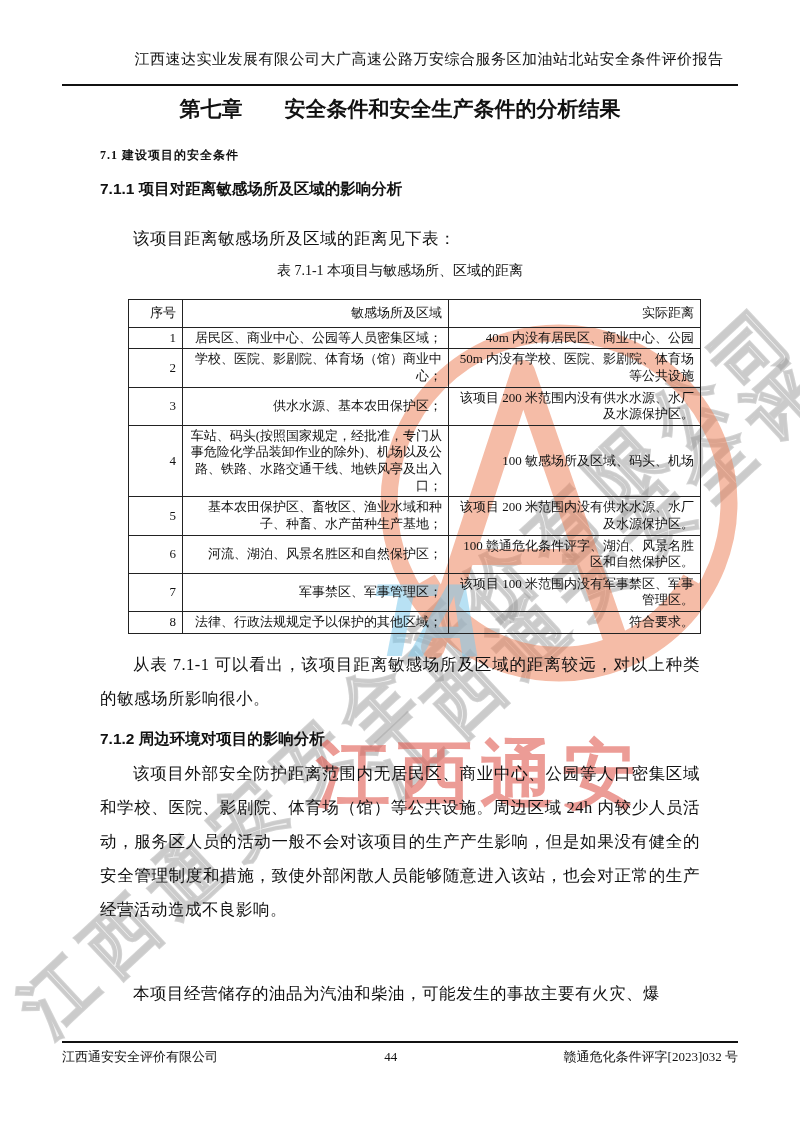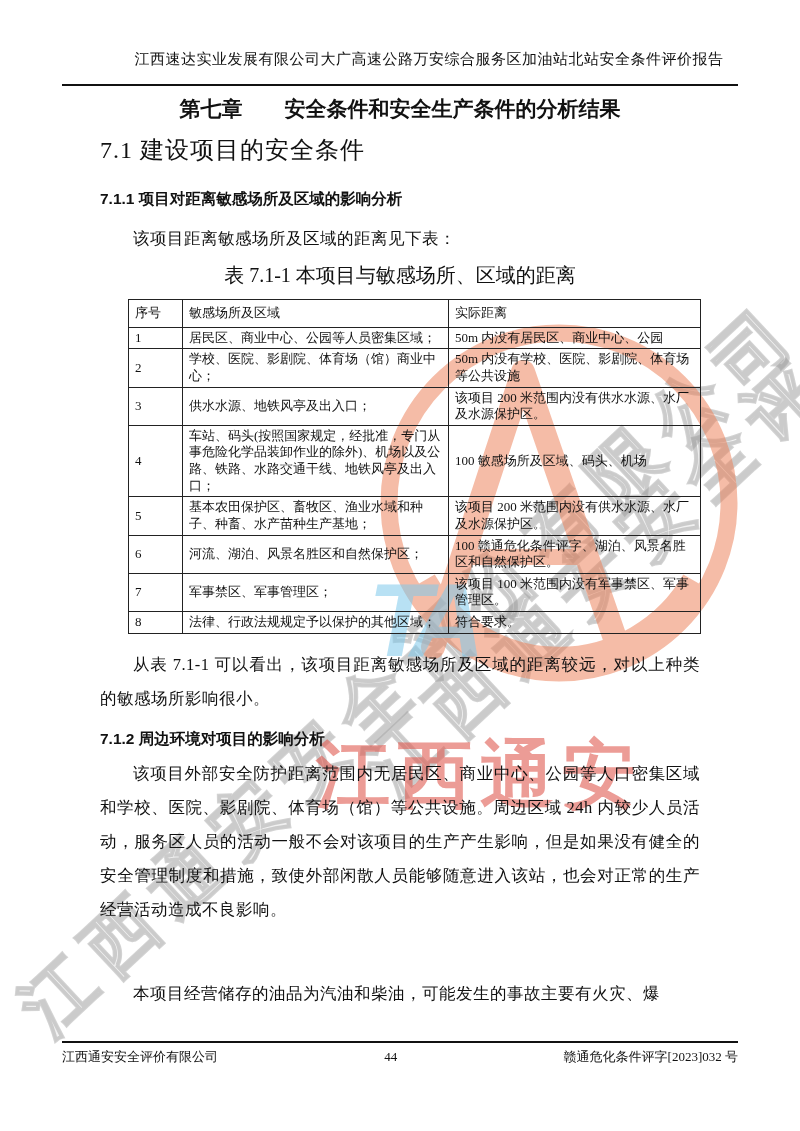--- a/index.html
+++ b/index.html
@@ -65,66 +65,66 @@
   .rule-bottom { top: 1041px; height: 2px; }
 
   .chapter-title {
     top: 95px; left: 0; width: 100%;
     text-align: center;
     font-family: "Liberation Sans", sans-serif;
     font-weight: bold;
     font-size: 21px;
   }
   .h-71 {
-    top: 134px; left: 100px;
-    font-weight: normal;
-    font-size: 24px;
+    top: 147px; left: 100px;
+    font-weight: bold;
+    font-size: 12px;
     letter-spacing: 1px;
   }
   .h-sub {
     left: 100px;
     font-family: "Liberation Sans", sans-serif;
     font-weight: bold;
     font-size: 15.5px;
   }
-  .h-711 { top: 189px; }
+  .h-711 { top: 179px; }
   .h-712 { top: 729px; text-align: right; }
   .h-713 { top: 949px; }
 
   .body-par {
     left: 100px; width: 600px;
     font-size: 16.5px;
     line-height: 34px;
     letter-spacing: 0.5px;
     text-align: justify;
     text-indent: 2em;
   }
   .p-intro { top: 222px; }
   .p-conclusion { top: 648px; }
   .p-712 { top: 757px; }
   .p-713 { top: 977px; }
 
   .table-caption {
     top: 262px; left: 0; width: 100%;
     text-align: center;
-    font-size: 20px;
+    font-size: 14px;
   }
 
   .dist-table {
     top: 299px; left: 128px;
     border-collapse: collapse;
     width: 572px;
     table-layout: fixed;
   }
   .dist-table th, .dist-table td {
     border: 1px solid #222;
     font-size: 13px;
     font-weight: normal;
     line-height: 1.28;
-    text-align: left;
+    text-align: right;
     vertical-align: middle;
     padding: 2px 6px;
     background: transparent;
   }
   .dist-table th { padding: 5px 6px; }
 
   .page-footer {
     top: 1048px; left: 62px; width: 676px;
     display: flex;
     justify-content: space-between;
@@ -172,30 +172,30 @@
       <tr>
         <th>序号</th>
         <th>敏感场所及区域</th>
         <th>实际距离</th>
       </tr>
     </thead>
     <tbody>
         <tr>
           <td>1</td>
           <td>居民区、商业中心、公园等人员密集区域；</td>
-          <td>50m 内没有居民区、商业中心、公园</td>
+          <td>40m 内没有居民区、商业中心、公园</td>
         </tr>
         <tr>
           <td>2</td>
           <td>学校、医院、影剧院、体育场（馆）商业中心；</td>
           <td>50m 内没有学校、医院、影剧院、体育场等公共设施</td>
         </tr>
         <tr>
           <td>3</td>
-          <td>供水水源、地铁风亭及出入口；</td>
+          <td>供水水源、基本农田保护区；</td>
           <td>该项目 200 米范围内没有供水水源、水厂及水源保护区。</td>
         </tr>
         <tr>
           <td>4</td>
           <td>车站、码头(按照国家规定，经批准，专门从事危险化学品装卸作业的除外)、机场以及公路、铁路、水路交通干线、地铁风亭及出入口；</td>
           <td>100 敏感场所及区域、码头、机场</td>
         </tr>
         <tr>
           <td>5</td>
           <td>基本农田保护区、畜牧区、渔业水域和种子、种畜、水产苗种生产基地；</td>

